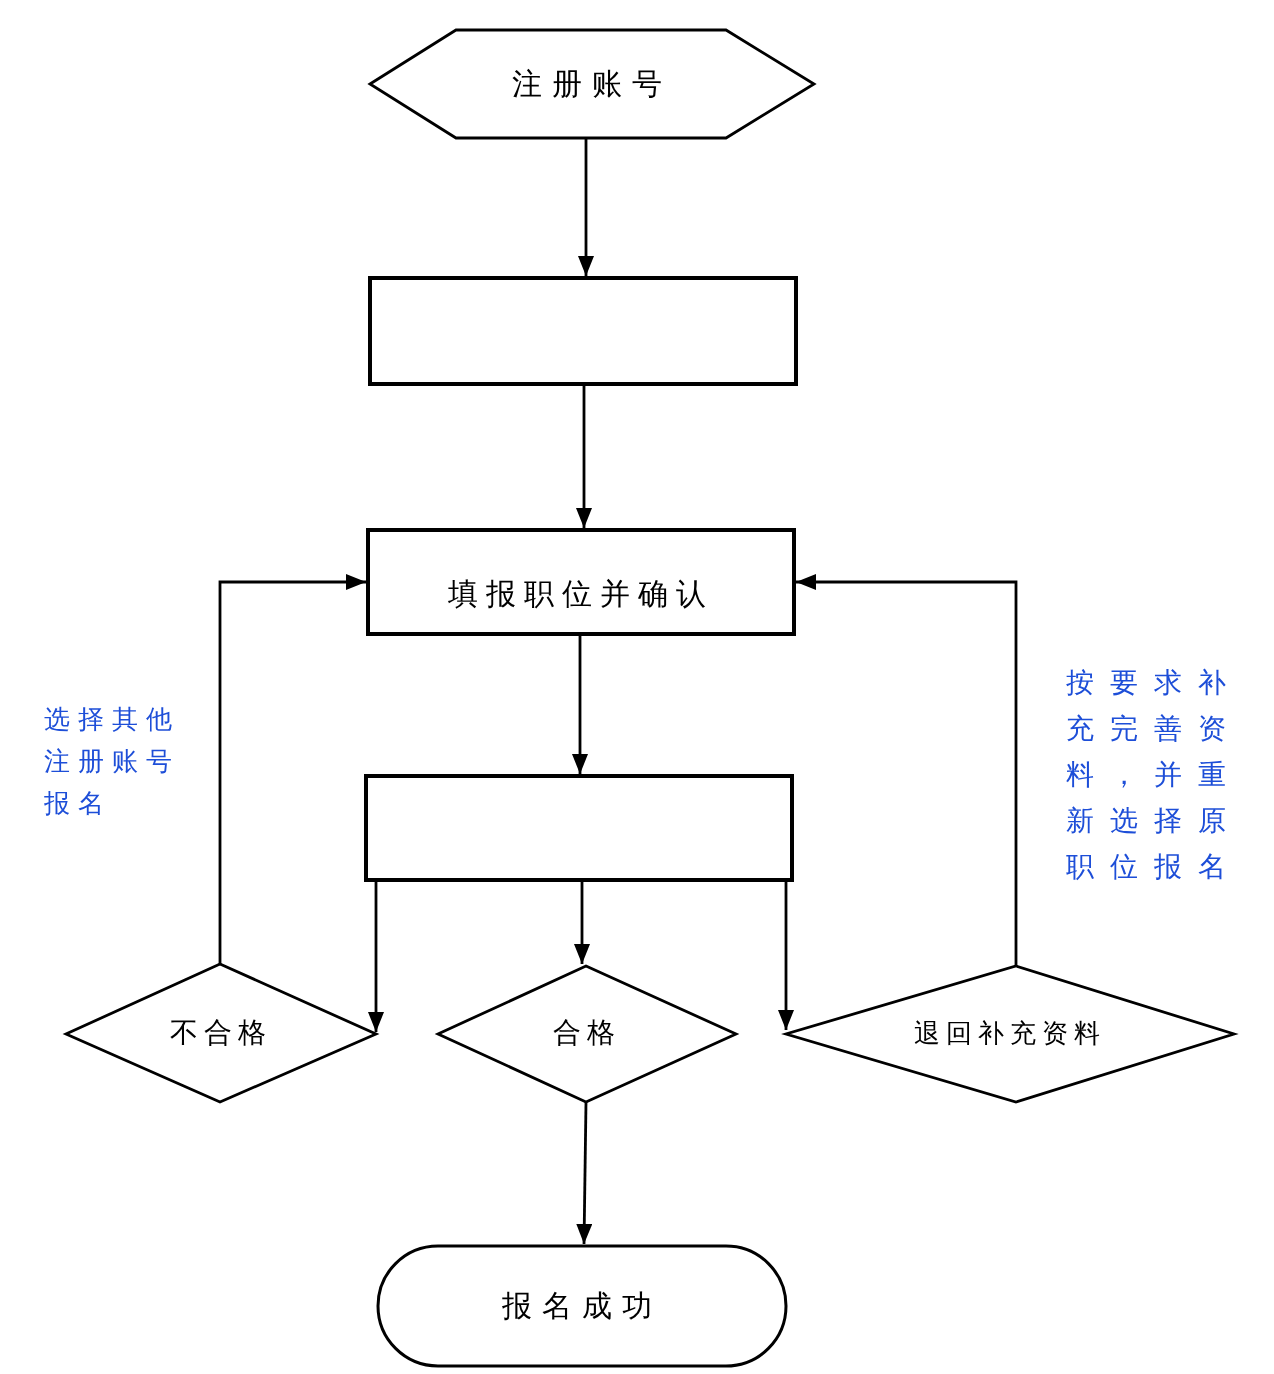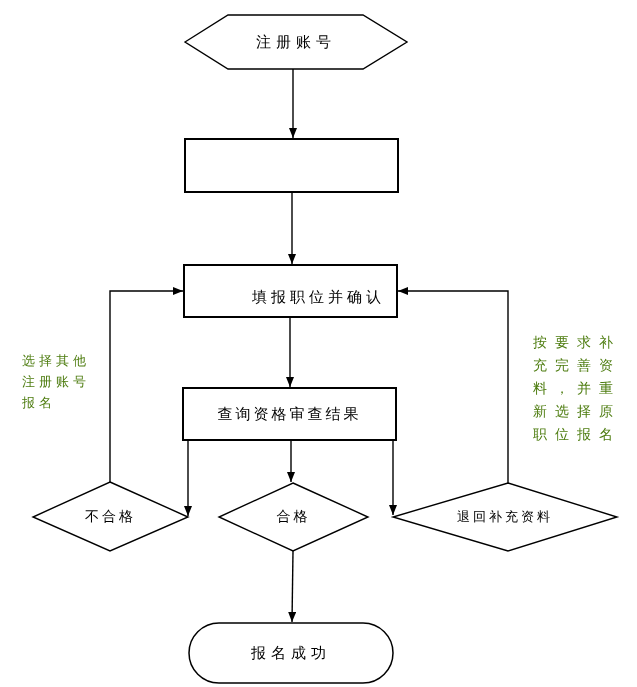--- a/index.html
+++ b/index.html
@@ -21,27 +21,27 @@
     position: absolute;
     display: flex;
     align-items: center;
     justify-content: center;
     text-align: center;
     color: #000000;
   }
   .lbl-start        { left:185px; top:15px;  width:222px; height:54px; font-size:15px; letter-spacing:5px; }
   .lbl-register     { left:185px; top:139px; width:213px; height:53px; font-size:14px; letter-spacing:3px;
                       flex-direction:column; line-height:21px; }
-  .lbl-select       { left:184px; top:265px; width:213px; height:64px; font-size:15px; letter-spacing:4px;margin-left:28px; }
+  .lbl-select       { left:184px; top:265px; width:213px; height:64px; font-size:15px; letter-spacing:4px; }
   .lbl-check        { left:183px; top:388px; width:213px; height:52px; font-size:15px; letter-spacing:3px; }
   .lbl-unqualified  { left:33px;  top:483px; width:155px; height:68px; font-size:14px; letter-spacing:3px; }
   .lbl-qualified    { left:219px; top:483px; width:149px; height:68px; font-size:14px; letter-spacing:3px; }
   .lbl-return       { left:393px; top:483px; width:224px; height:68px; font-size:13px; letter-spacing:3px; }
   .lbl-success      { left:189px; top:623px; width:204px; height:60px; font-size:15px; letter-spacing:5px; }
-  .note { position: absolute; color:#4d7c0f; }
+  .note { position: absolute; color:#1d4ed8; }
   .note div { white-space: nowrap; }
   .note-left  { left:6px;   top:350px; font-size:13px; letter-spacing:4px; line-height:21px;margin-left:16px; }
   .note-right { left:533px; top:331px; font-size:14px; letter-spacing:8px; line-height:23px; }
 </style>
 </head>
 <body>
 
 <div class="canvas">
 
   <svg class="layer" viewBox="0 0 637 687">
@@ -69,21 +69,20 @@
     <path d="M110,482 L110,291 L183,291" fill="none" stroke="#000000" stroke-width="1.4" marker-end="url(#arrow)"></path>
     <path d="M508,483 L508,291 L398,291" fill="none" stroke="#000000" stroke-width="1.4" marker-end="url(#arrow)"></path>
     <path d="M293,551 L292,622" fill="none" stroke="#000000" stroke-width="1.4" marker-end="url(#arrow)"></path>
   </svg>
 
   <div class="lbl lbl-start">注册账号</div>
 
 
   <div class="lbl lbl-select">填报职位并确认</div>
 
-  <div class="lbl lbl-check">查询资格审查结果</div>
 
   <div class="lbl lbl-unqualified">不合格</div>
 
   <div class="lbl lbl-qualified">合格</div>
 
   <div class="lbl lbl-return">退回补充资料</div>
 
   <div class="lbl lbl-success">报名成功</div>
 
   <div class="note note-left">

